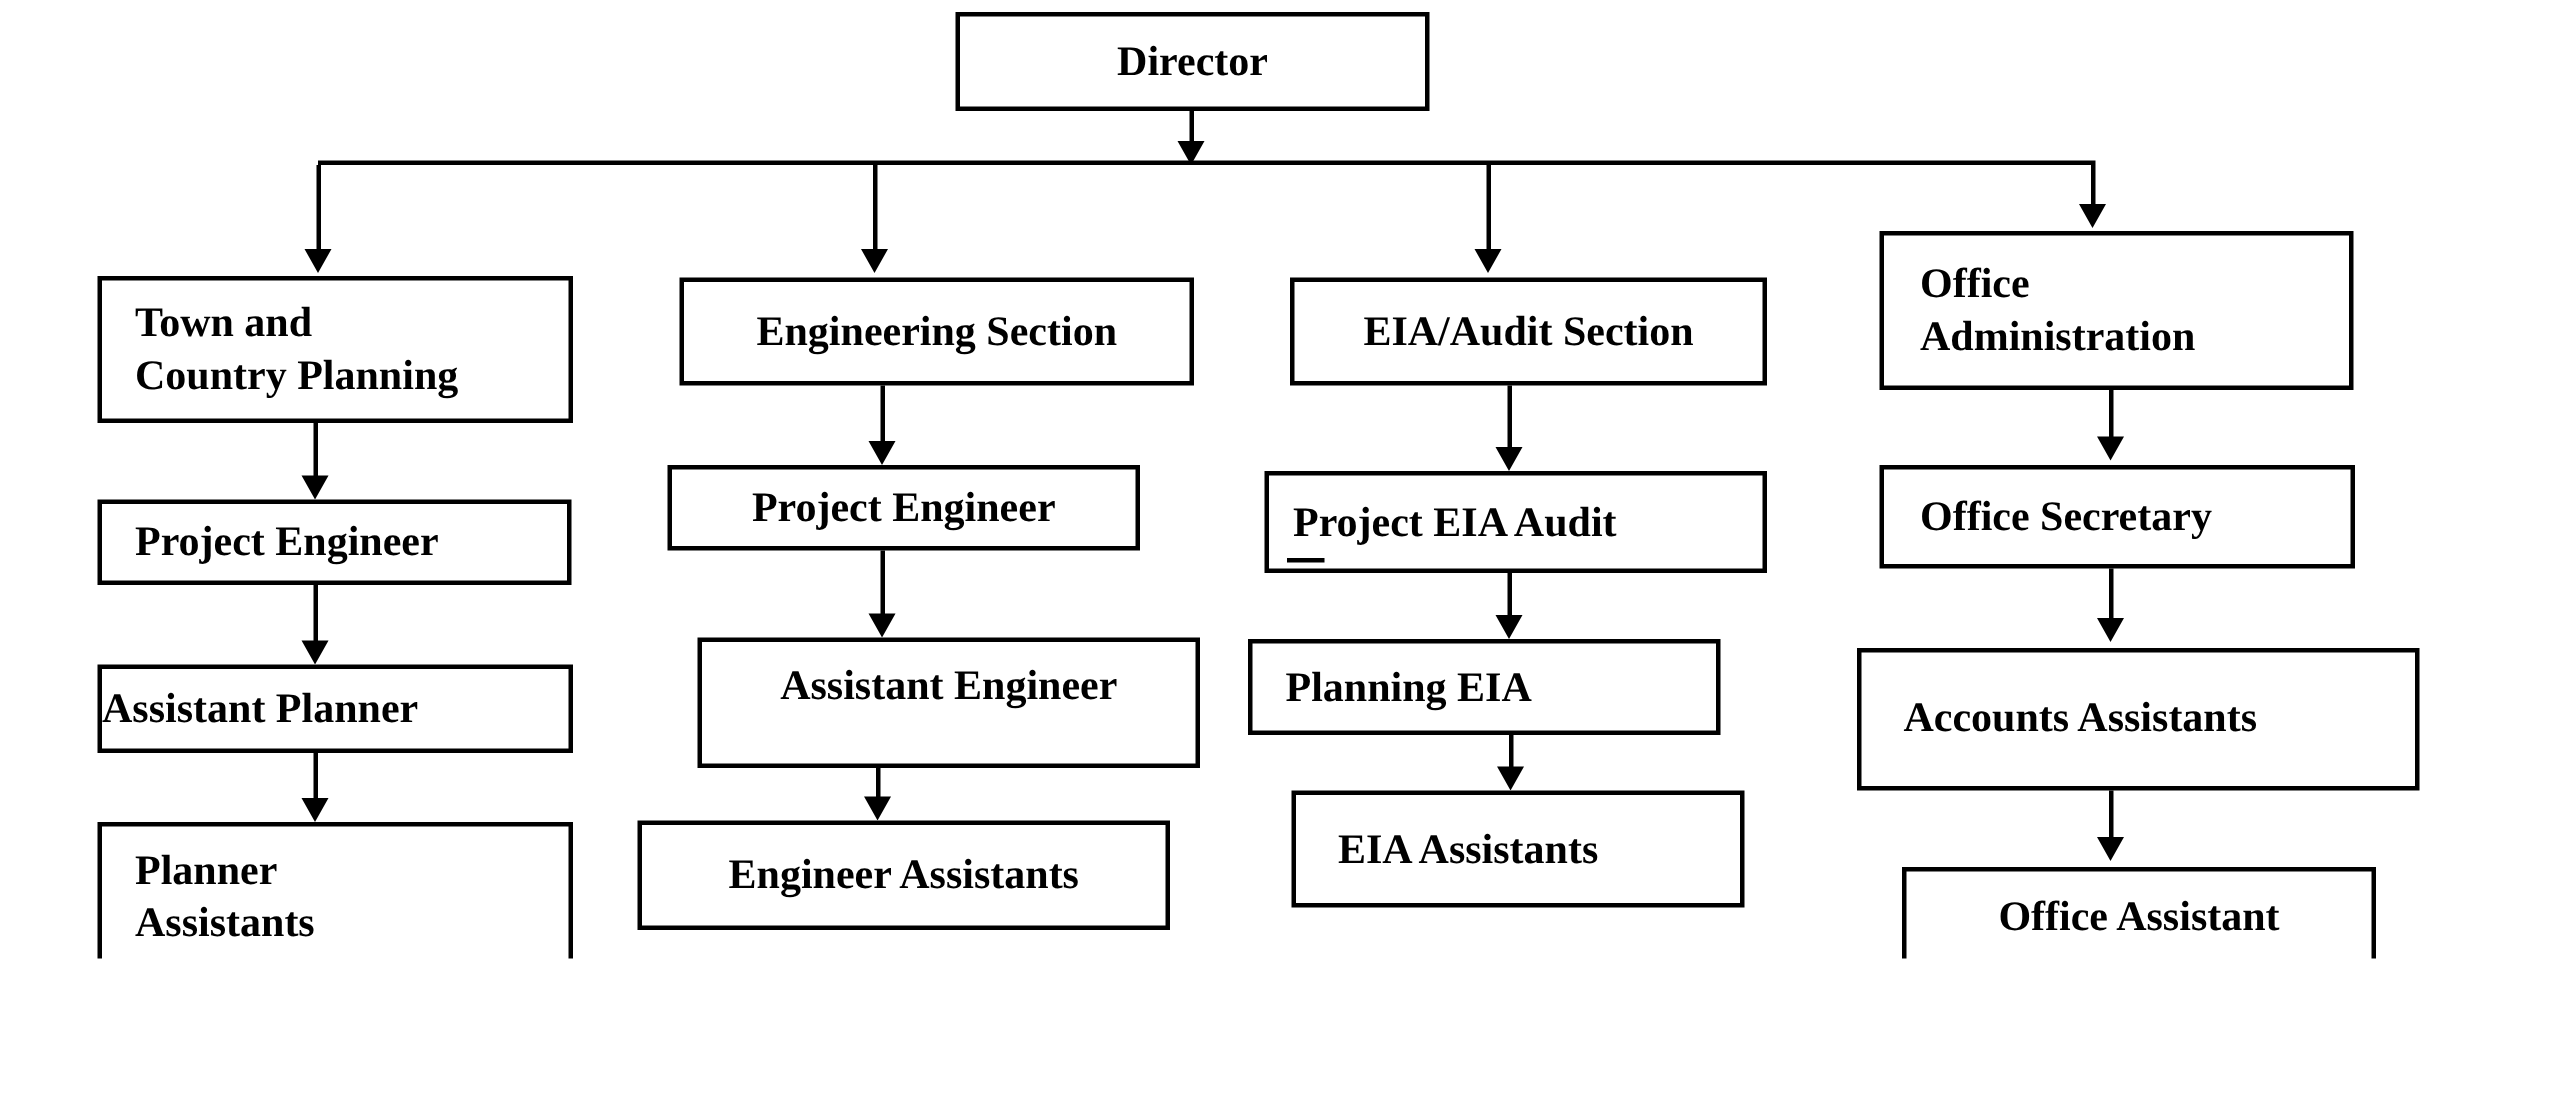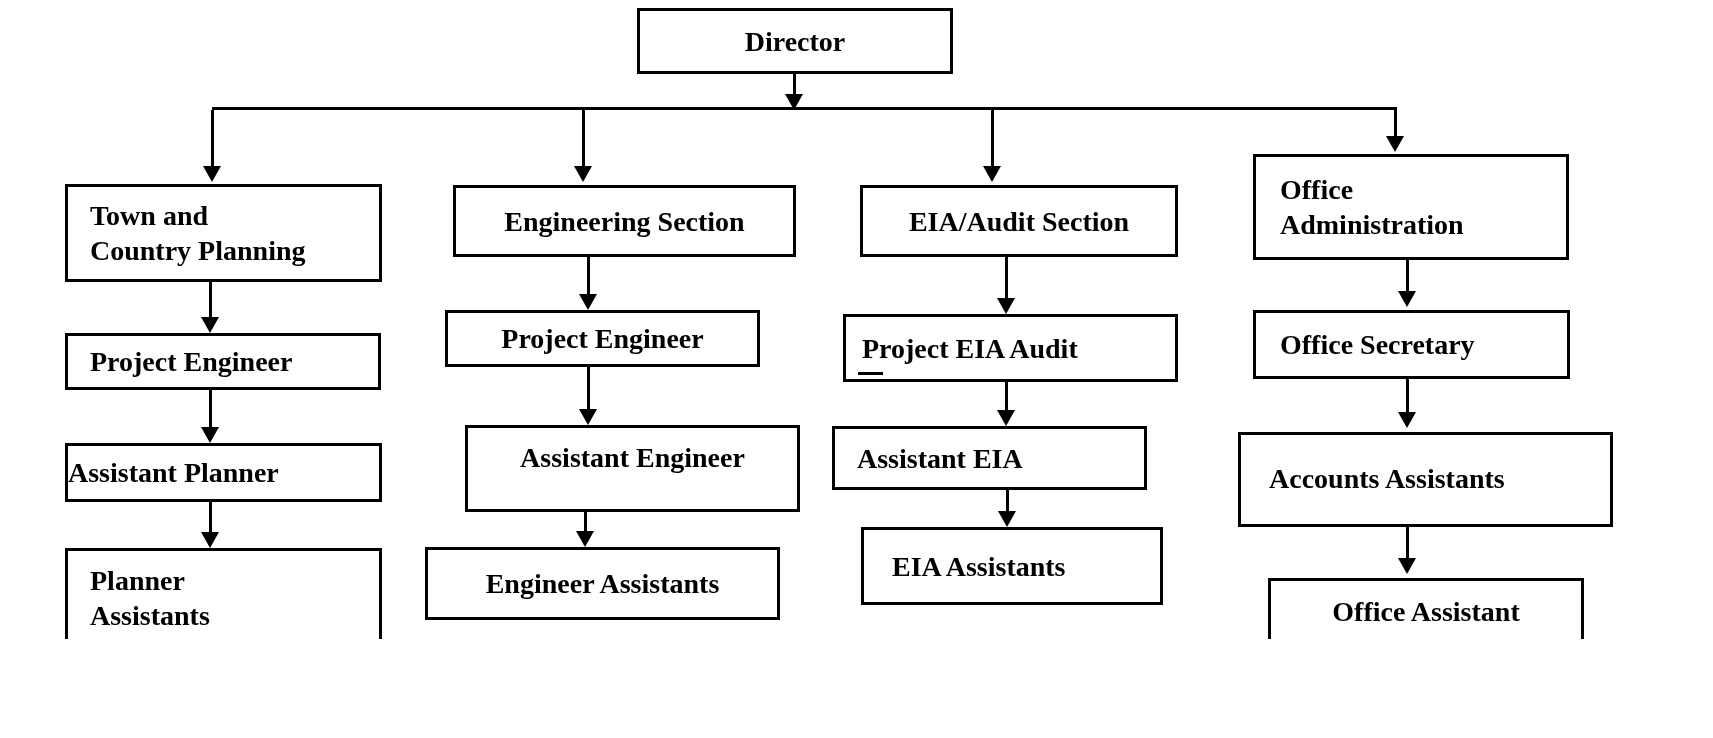--- a/index.html
+++ b/index.html
@@ -109,21 +109,21 @@
 
   <div class="vline" style="left:1005px;top:257px;height:42px;"></div>
   <div class="ahead" style="left:997px;top:298px;"></div>
 
   <div class="node" style="left:843px;top:314px;width:335px;height:68px;padding-left:16px;">Project EIA Audit</div>
   <div class="mark" style="left:858px;top:372px;width:25px;height:3px;"></div>
 
   <div class="vline" style="left:1005px;top:382px;height:30px;"></div>
   <div class="ahead" style="left:997px;top:410px;"></div>
 
-  <div class="node" style="left:832px;top:426px;width:315px;height:64px;padding-left:22px;">Assistant EIA</div>
+  <div class="node" style="left:832px;top:426px;width:315px;height:64px;padding-left:22px;">Planning EIA</div>
 
   <div class="vline" style="left:1006px;top:490px;height:22px;"></div>
   <div class="ahead" style="left:998px;top:511px;"></div>
 
   <div class="node" style="left:861px;top:527px;width:302px;height:78px;padding-left:28px;">EIA Assistants</div>
 
   <div class="node" style="left:1253px;top:154px;width:316px;height:106px;padding-left:24px;">Office
 Administration</div>
 
   <div class="vline" style="left:1406px;top:260px;height:32px;"></div>

